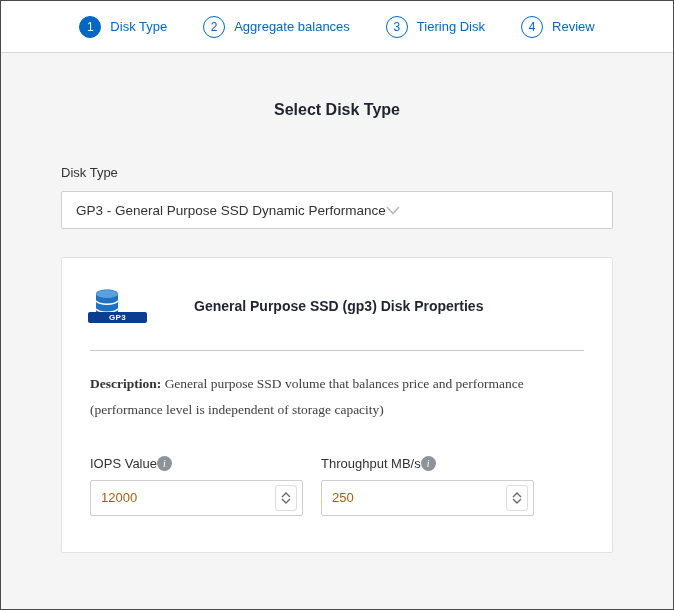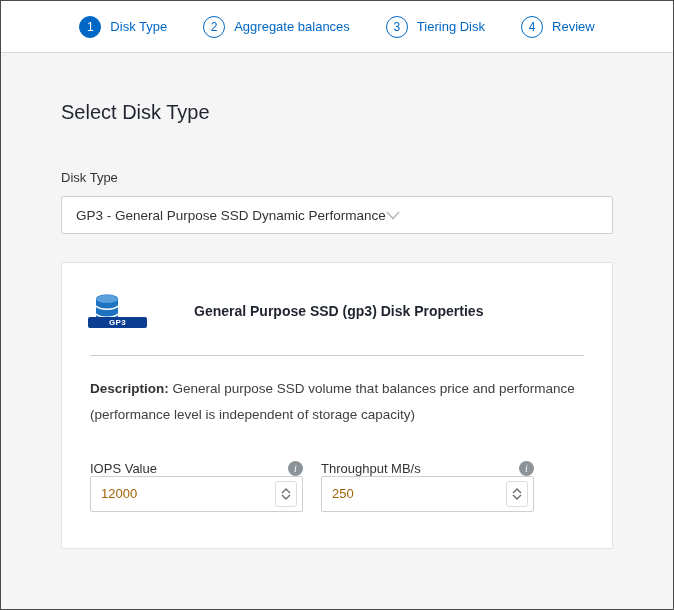--- a/index.html
+++ b/index.html
@@ -29,22 +29,22 @@
     display: flex; align-items: center; justify-content: center;
     font-size: 12px; line-height: 1;
   }
   .step.active .step-circle { background: #0067C5; color: #fff; border: 1px solid #0067C5; }
   .step.inactive .step-circle { background: #fff; color: #0067C5; border: 1px solid #0067C5; }
   .step-label { color: #0067C5; font-size: 13px; }
 
   
   .main { padding: 0 60px; }
   .page-title {
-    text-align: left;
-    font-size: 20px; font-weight: normal; color: #1f2430;
+    text-align: center;
+    font-size: 16px; font-weight: bold; color: #1f2430;
     margin-top: 48px; margin-bottom: 46px;
   }
   .field-label { font-size: 13px; color: #333; margin-bottom: 11px; }
   .select {
     height: 38px; width: 100%;
     background: #fff; border: 1px solid #cfcfcf; border-radius: 2px;
     display: flex; align-items: center; 
     padding: 0 14px;
     font-size: 13.5px; color: #333;
     cursor: pointer;
@@ -63,27 +63,28 @@
   .disk-icon { position: relative; width: 38px; height: 36px; flex: 0 0 auto; }
   .gp3-badge {
     position: absolute; left: -2px; bottom: 1px;
     background: #0b3d91; color: #fff;
     font-size: 8px; font-weight: bold;
     padding: 1px 21px; border-radius: 2px;
     letter-spacing: 0.3px;
   }
   .card-title { font-size: 14px; font-weight: bold; color: #1f2430; margin-left: 48px; }
   .card-divider { border: 0; border-top: 1px solid #c9c9c9; margin: 26px 0 20px 0; }
-  .description { font-size: 13.5px; color: #404040; line-height: 1.95; }
+  .description { font-size: 13.5px; color: #404040; line-height: 1.95; font-family: Liberation Serif, serif; }
   .description b { color: #333; }
 
   .fields-row { display: flex; gap: 18px; margin-top: 32px; }
   .num-field { width: 213px; }
   .num-field-head {
-    display: flex; align-items: center; justify-content: space-between;
+    display: flex; align-items: center; 
+    margin-bottom: 9px;
   }
   .num-field-label { font-size: 13px; color: #333; }
   .info-icon {
     width: 15px; height: 15px; border-radius: 50%;
     background: #8d9499; color: #fff;
     font-size: 10px; font-family: "Liberation Serif", serif; font-style: italic;
     display: flex; align-items: center; justify-content: center;
     cursor: pointer;
   }
   .number-input {

